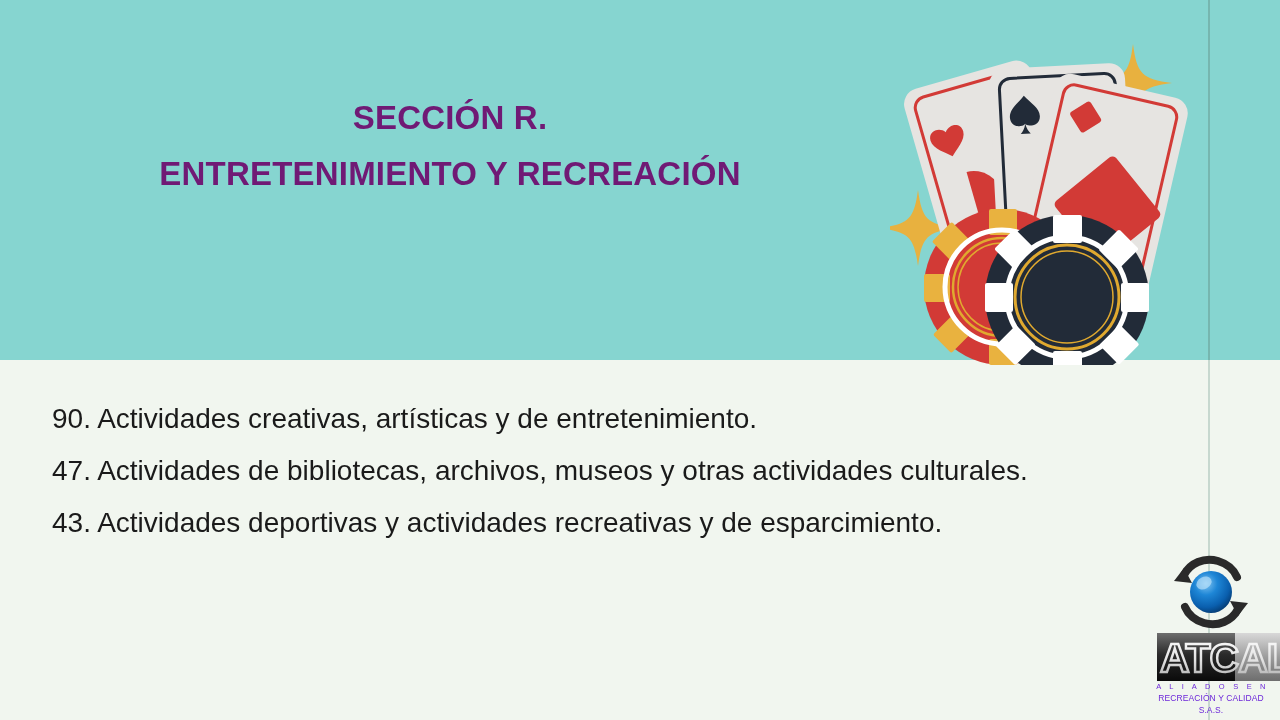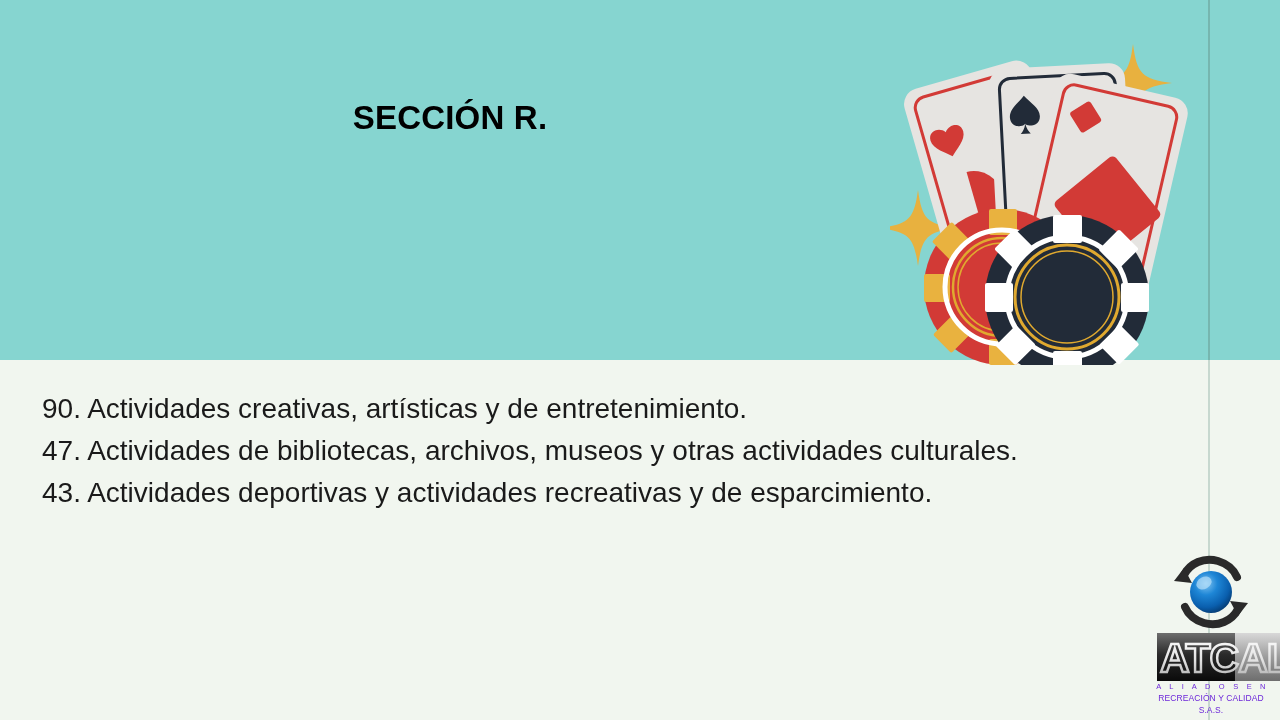--- a/index.html
+++ b/index.html
@@ -28,38 +28,38 @@
   .header-band .guide-inner{
     position:absolute; top:0; left:1208px;
     width:2px; height:360px;
     background:rgba(85,160,155,.35);
   }
   
   .title-block{
     position:absolute; top:90px; left:0;
     width:900px;
     text-align:center;
-    color:#000000;
+    color:#701a75;
     font-weight:bold;
     font-size:33px;
     line-height:56px;
     letter-spacing:.2px;
     z-index:3;
   }
   .title-block div{ white-space:nowrap; }
   
   .body-list{
     position:absolute; top:388px; left:42px;
     width:1060px;
     color:#1A1A1A;
     font-size:28px;
     line-height:42px;
     z-index:3;
   }
-  .body-list p{ margin:0; }
+  .body-list p{ margin:10px; }
   
   .illus{ position:absolute; top:25px; left:890px; width:310px; height:340px; z-index:2; }
   
   .logo{
     position:absolute; left:1148px; top:553px;
     width:126px; height:160px;
     z-index:6;
   }
   .logo-mark{ position:absolute; top:0; left:16px; width:94px; height:78px; }
   .logo-word{ position:absolute; top:80px; left:0; width:126px; height:48px;padding-left:9px; }
@@ -148,20 +148,21 @@
         <circle cx="177" cy="272" r="60" fill="none" stroke="#FFFFFF" stroke-width="5"></circle>
         <circle cx="177" cy="272" r="53" fill="#222B38"></circle>
         <circle cx="177" cy="272" r="52" fill="none" stroke="#E0A92F" stroke-width="3"></circle>
         <circle cx="177" cy="272" r="46" fill="none" stroke="#E0A92F" stroke-width="1.5"></circle>
       </g>
     </svg>
   </div>
 
   <div class="title-block">
     <div>SECCIÓN R.</div>
+    <div>ENTRETENIMIENTO Y RECREACIÓN</div>
   </div>
 
   <div class="body-list">
     <p>90. Actividades creativas, artísticas y de entretenimiento.</p>
     <p>47. Actividades de bibliotecas, archivos, museos y otras actividades culturales.</p>
     <p>43. Actividades deportivas y actividades recreativas y de esparcimiento.</p>
   </div>
 
   <div class="logo">
     <div class="logo-mark">

